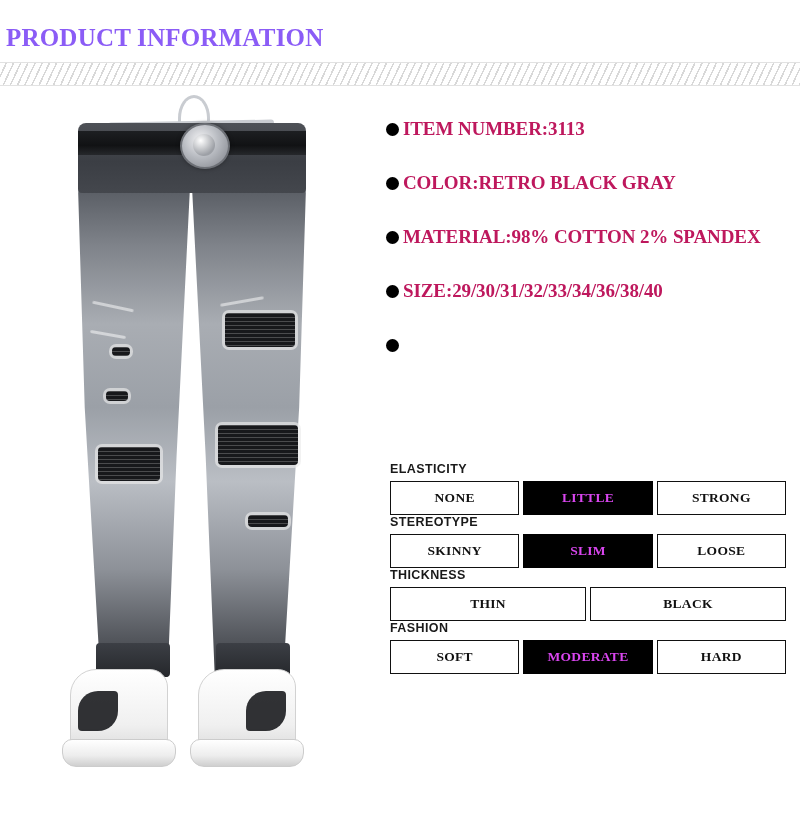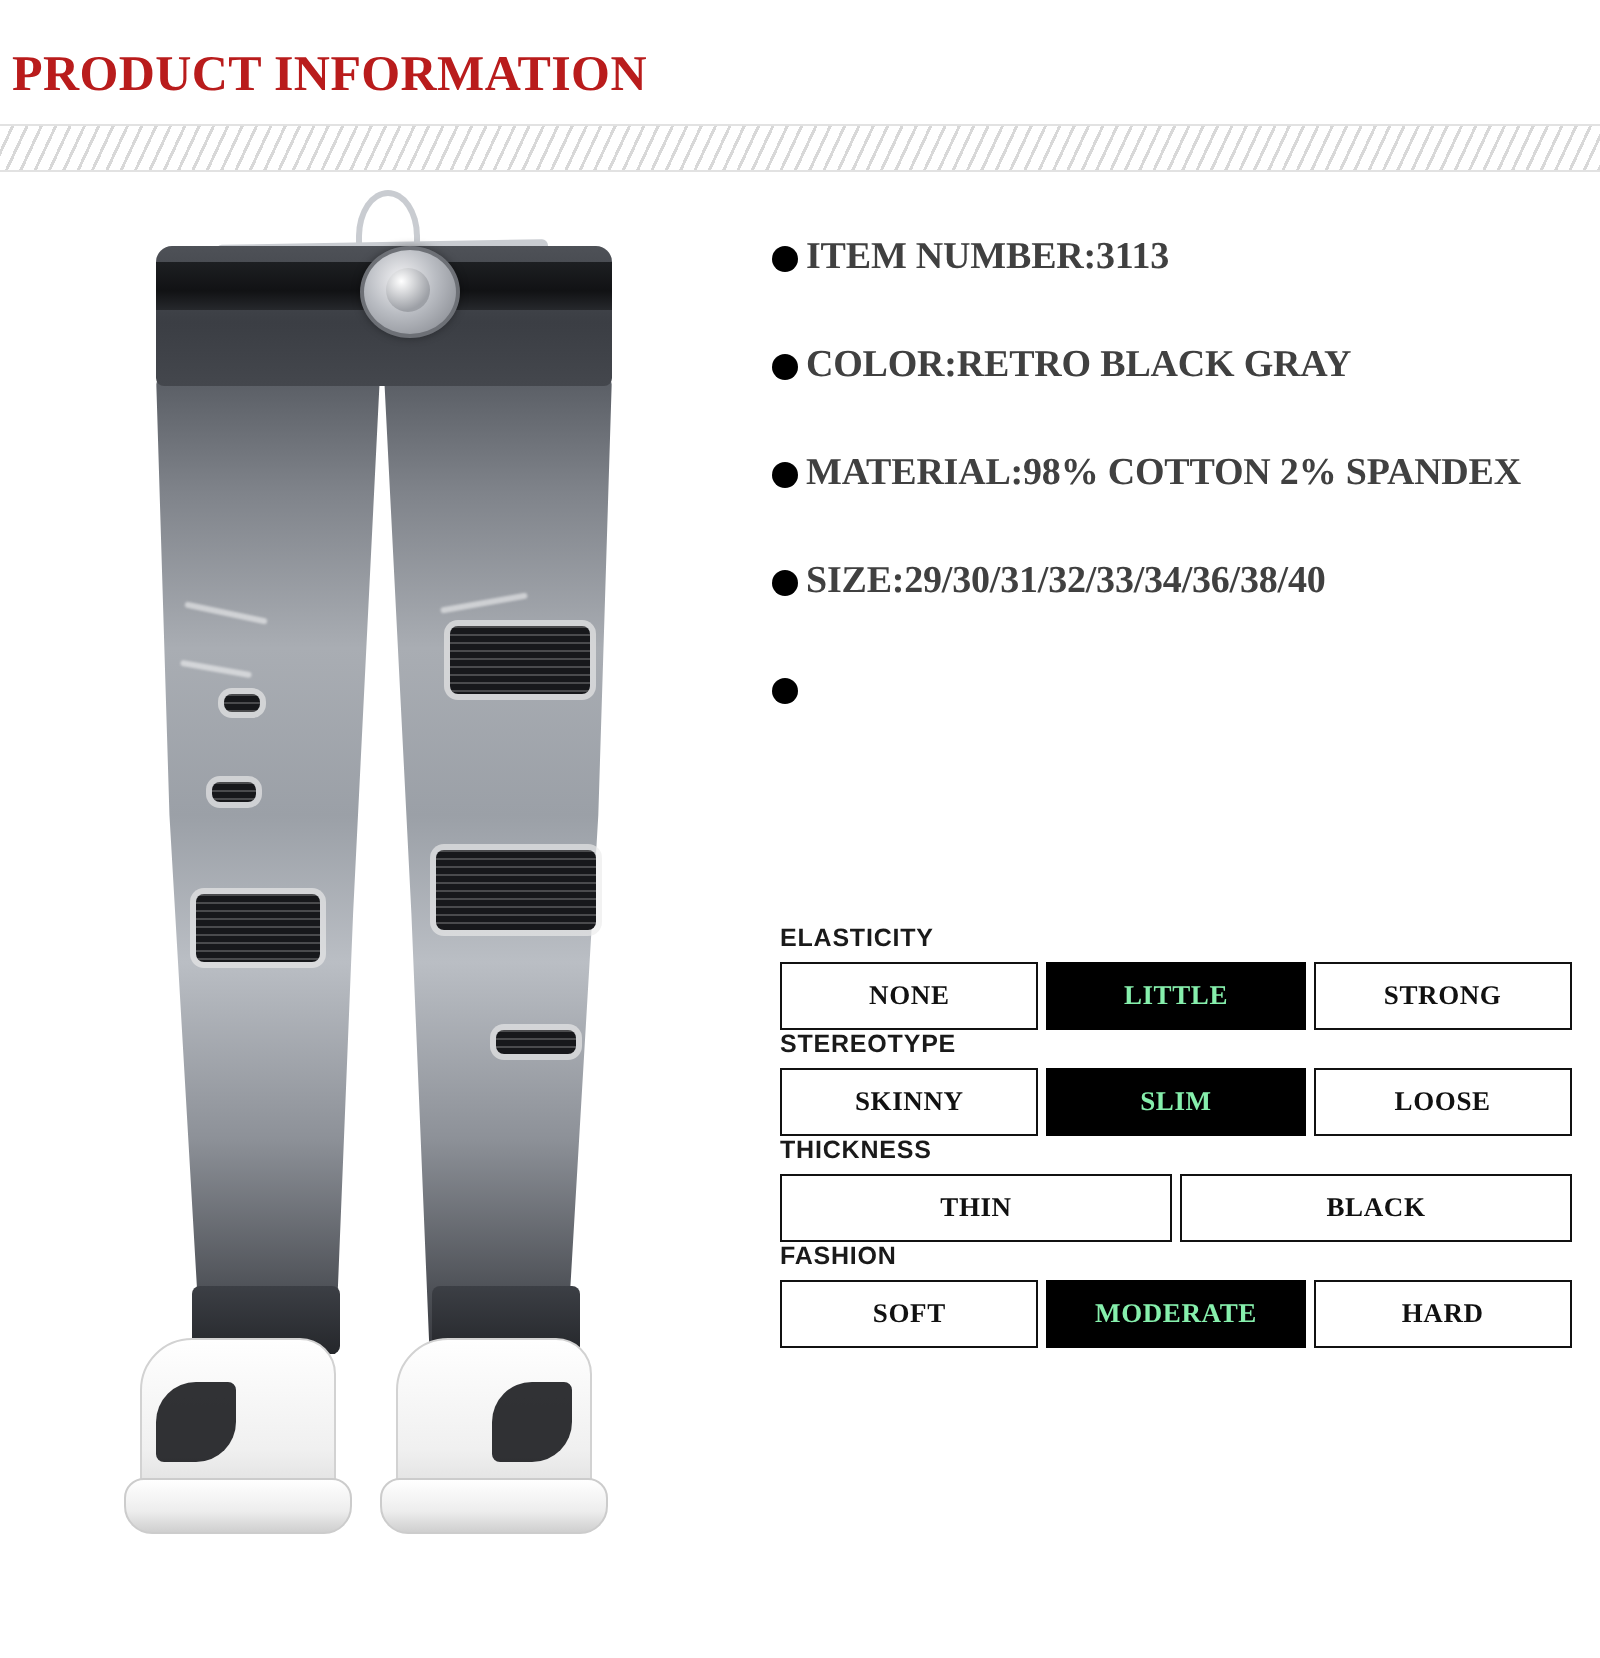--- a/index.html
+++ b/index.html
@@ -19,21 +19,21 @@
     width: 800px;
     height: 829px;
   }
   .page-title {
     position: absolute;
     left: 6px;
     top: 24px;
     font-family: "Liberation Serif", serif;
     font-size: 25px;
     font-weight: bold;
-    color: #b91c1c;
+    color: #8b5cf6;
     letter-spacing: 0.2px;
     white-space: nowrap;
   }
   .hatch-divider {
     position: absolute;
     left: 0px;
     top: 62px;
     width: 800px;
     height: 22px;
     background-image: repeating-linear-gradient(
@@ -234,21 +234,21 @@
     background: #000000;
     border-radius: 50%;
     margin-top: 5px;
     margin-right: 4px;
     flex: 0 0 auto;
   }
   .spec-text {
     font-family: "Liberation Serif", serif;
     font-size: 19px;
     font-weight: bold;
-    color: #404040;
+    color: #be185d;
     letter-spacing: -0.1px;
     line-height: 22px;
   }
 
   
   .attributes {
     position: absolute;
     left: 390px;
     top: 462px;
     width: 396px;
@@ -279,21 +279,21 @@
     letter-spacing: 0.3px;
     color: #111111;
     background: #ffffff;
     border: 1px solid #111111;
     margin-right: 4px;
     box-sizing: border-box;
   }
   .attr-cell:last-child { margin-right: 0; }
   .attr-cell.selected {
     background: #000000;
-    color: #86efac;
+    color: #d946ef;
     border-color: #000000;
   }
 </style>
 </head>
 <body>
 
 <div class="page">
 
   <div class="page-title">PRODUCT INFORMATION</div>
 

